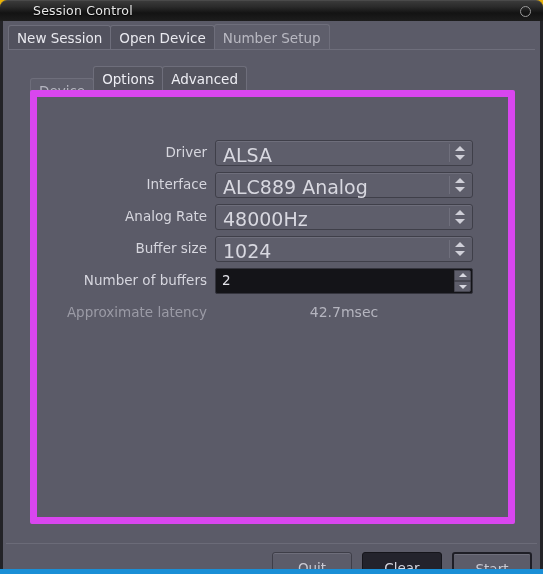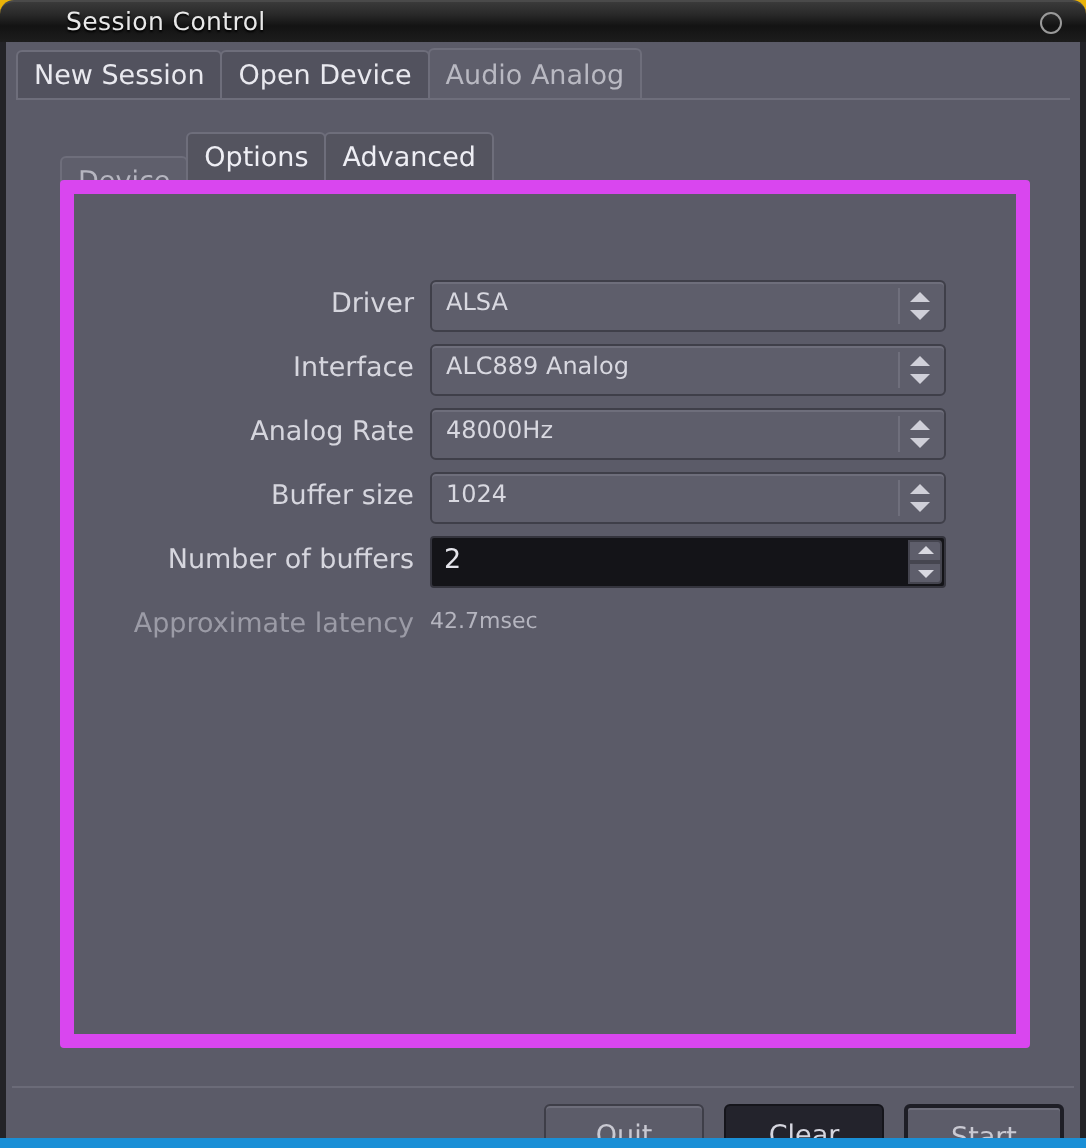--- a/index.html
+++ b/index.html
@@ -230,21 +230,21 @@
     box-shadow: inset 0 1px 0 #6e6e7b;
     position: relative;
     box-sizing: border-box;
   }
   .combo .val {
     position: absolute;
     left: 7px;
     top: 3px;
     right: 28px;
     color: #d8d8e0;
-    font-size: 12px;
+    font-size: 19px;
     white-space: nowrap;
     overflow: hidden;
   }
   .combo .sep {
     position: absolute;
     right: 22px;
     top: 3px;
     bottom: 3px;
     width: 1px;
     background: #6f6f7c;
@@ -324,23 +324,23 @@
     top: 3px;
     border-top: 4px solid #d8d8e0;
   }
 
   
   .latency-val {
     position: absolute;
     left: 178px;
     top: 6px;
     width: 258px;
-    text-align: left;
+    text-align: center;
     color: #b5b5bf;
-    font-size: 11px;
+    font-size: 14px;
   }
 
   
   #action-sep {
     position: absolute;
     left: 3px;
     top: 522px;
     width: 531px;
     height: 1px;
     background: #6b6b78;
@@ -388,21 +388,21 @@
     <span class="title-text">Session Control</span>
     <span class="win-circle"></span>
   </div>
 
   <div id="left-dark"></div>
   <div id="right-dark"></div>
 
   <div id="dialog">
 
     <div id="outer-tabs">
-      <span class="tab"><span>New Session</span></span><span class="tab"><span>Open Device</span></span><span class="tab active"><span>Audio Analog</span></span>
+      <span class="tab"><span>New Session</span></span><span class="tab"><span>Open Device</span></span><span class="tab active"><span>Number Setup</span></span>
     </div>
     <div id="outer-tab-underline"></div>
 
     <div id="outer-page">
 
       <div id="inner-tabs" style="top:16px; left:22px;">
         <span class="itab active"><span>Device</span></span><span class="itab"><span>Options</span></span><span class="itab"><span>Advanced</span></span>
       </div>
 
       <div id="inner-page" style="top:40px; left:22px;">

